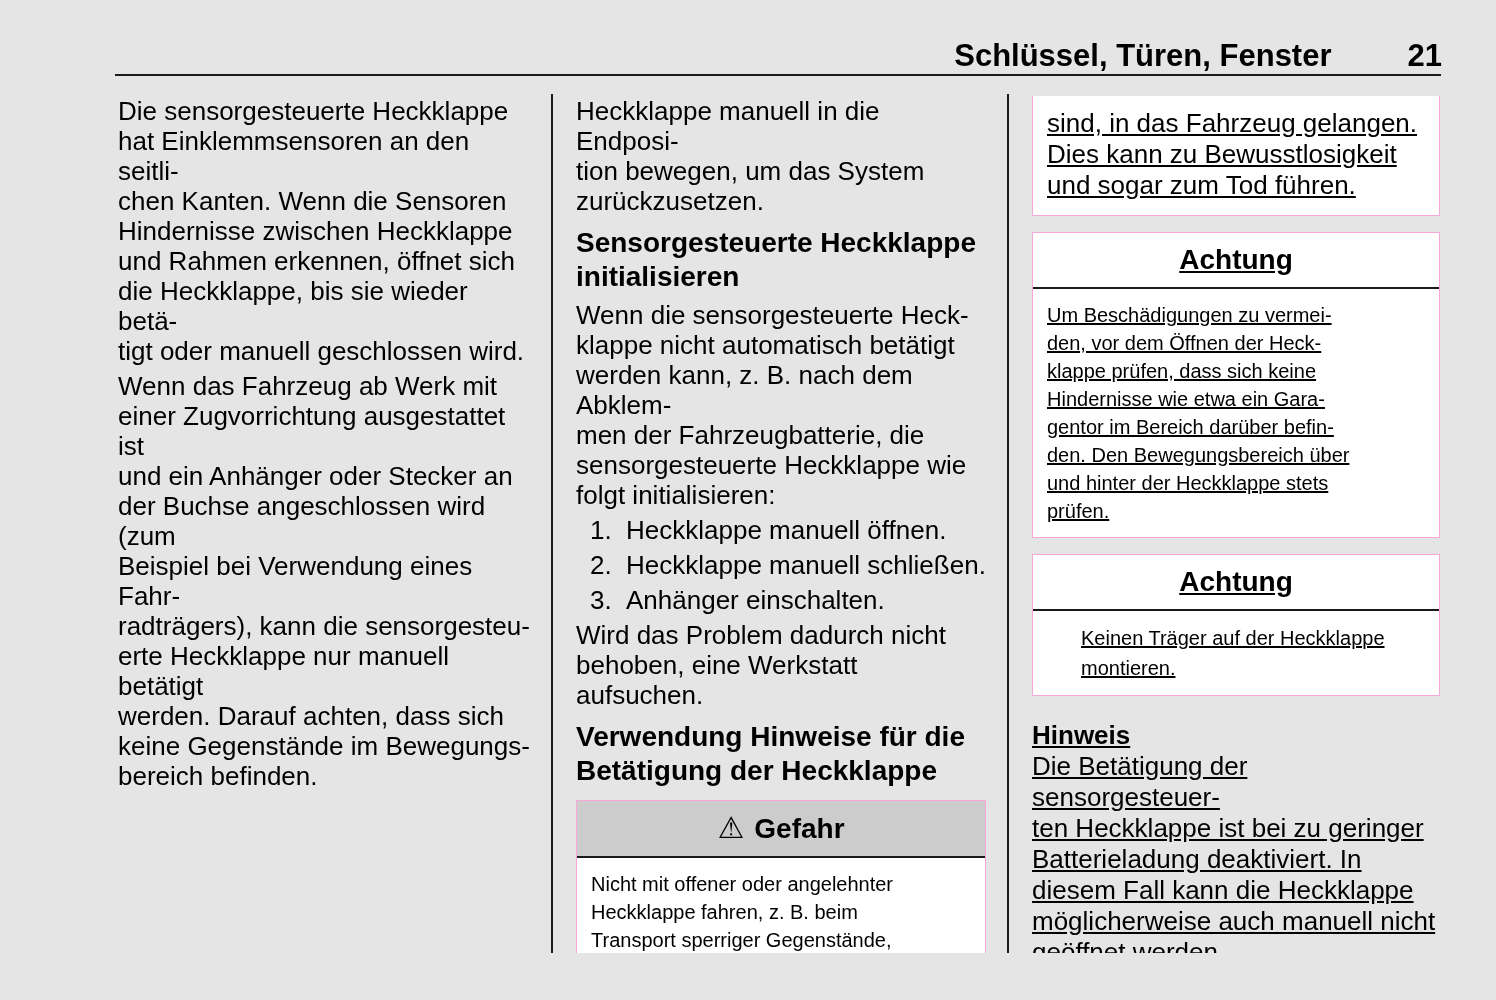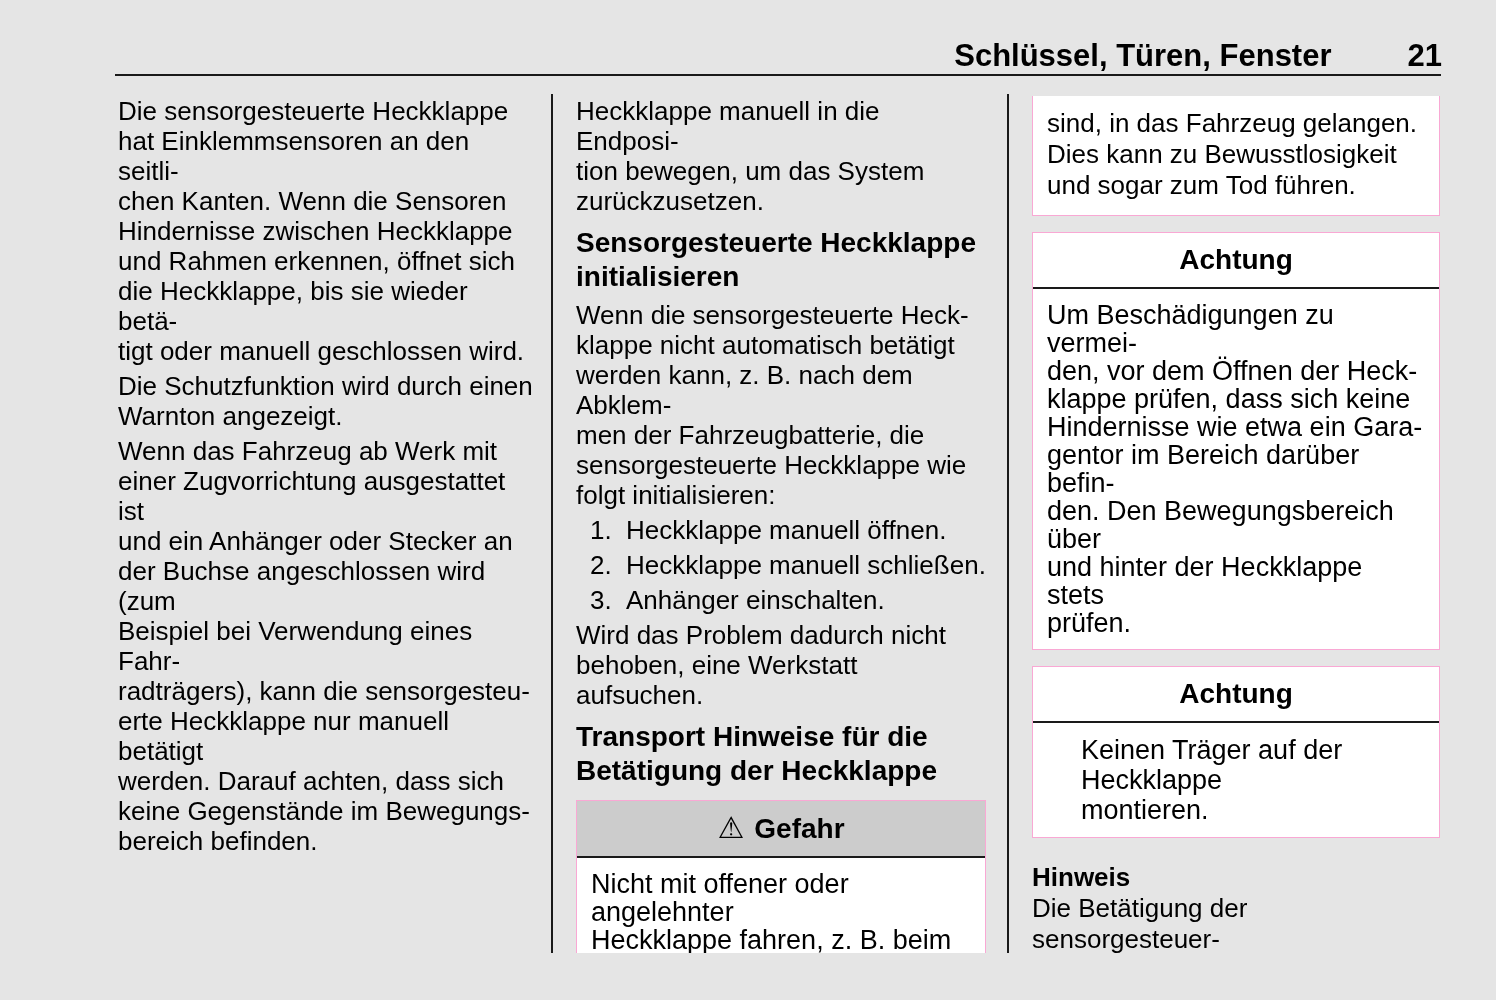--- a/index.html
+++ b/index.html
@@ -45,21 +45,21 @@
   }
   
   .col {
     position: absolute;
     top: 96px;
     height: 857px;
     overflow: hidden;
   }
   .col-1 { left: 118px; width: 416px; }
   .col-2 { left: 576px; width: 410px; }
-  .col-3 { left: 1032px; width: 408px; }
+  .col-3 { left: 1032px; width: 408px; text-decoration: underline; }
   .col-divider {
     position: absolute;
     top: 94px;
     width: 2px;
     height: 859px;
     background: #1a1a1a;
   }
   .divider-1 { left: 551px; }
   .divider-2 { left: 1007px; }
   
@@ -96,21 +96,21 @@
   .warn-box-header {
     text-align: center;
     font-size: 28px;
     line-height: 34px;
     font-weight: bold;
     padding: 10px 8px;
     border-bottom: 2px solid #1a1a1a;
   }
   .warn-box-body {
     padding: 12px 14px;
-    font-size: 27px;
+    font-size: 20px;
     line-height: 28px;
     white-space: pre-line;
   }
   .danger-box {
     margin-top: 12px;
     border-bottom: none;
     height: 228px;
     overflow: hidden;
   }
   .danger-box .warn-box-header {
@@ -162,22 +162,20 @@
   <div class="col-divider divider-2"></div>
 
   <div class="col col-1">
     <p class="body-p">Die sensorgesteuerte Heckklappe
 hat Einklemmsensoren an den seitli-
 chen Kanten. Wenn die Sensoren
 Hindernisse zwischen Heckklappe
 und Rahmen erkennen, öffnet sich
 die Heckklappe, bis sie wieder betä-
 tigt oder manuell geschlossen wird.</p>
-    <p class="body-p">Die Schutzfunktion wird durch einen
-Warnton angezeigt.</p>
     <p class="body-p">Wenn das Fahrzeug ab Werk mit
 einer Zugvorrichtung ausgestattet ist
 und ein Anhänger oder Stecker an
 der Buchse angeschlossen wird (zum
 Beispiel bei Verwendung eines Fahr-
 radträgers), kann die sensorgesteu-
 erte Heckklappe nur manuell betätigt
 werden. Darauf achten, dass sich
 keine Gegenstände im Bewegungs-
 bereich befinden.</p>
@@ -205,21 +203,21 @@
         <span class="olist-num">2.</span>
         <span class="olist-text">Heckklappe manuell schließen.</span>
       </div>
       <div class="olist-item">
         <span class="olist-num">3.</span>
         <span class="olist-text">Anhänger einschalten.</span>
       </div>
     </div>
     <p class="body-p">Wird das Problem dadurch nicht
 behoben, eine Werkstatt aufsuchen.</p>
-    <p class="section-heading">Transport Hinweise für die
+    <p class="section-heading">Verwendung Hinweise für die
 Betätigung der Heckklappe</p>
     <div class="warn-box danger-box">
       <div class="warn-box-header">
         <span class="warn-icon">⚠</span><span>Gefahr</span>
       </div>
       <div class="warn-box-body">Nicht mit offener oder angelehnter
 Heckklappe fahren, z. B. beim
 Transport sperriger Gegenstände,
 es könnten giftige Abgase, die
 weder zu sehen noch zu riechen</div>

